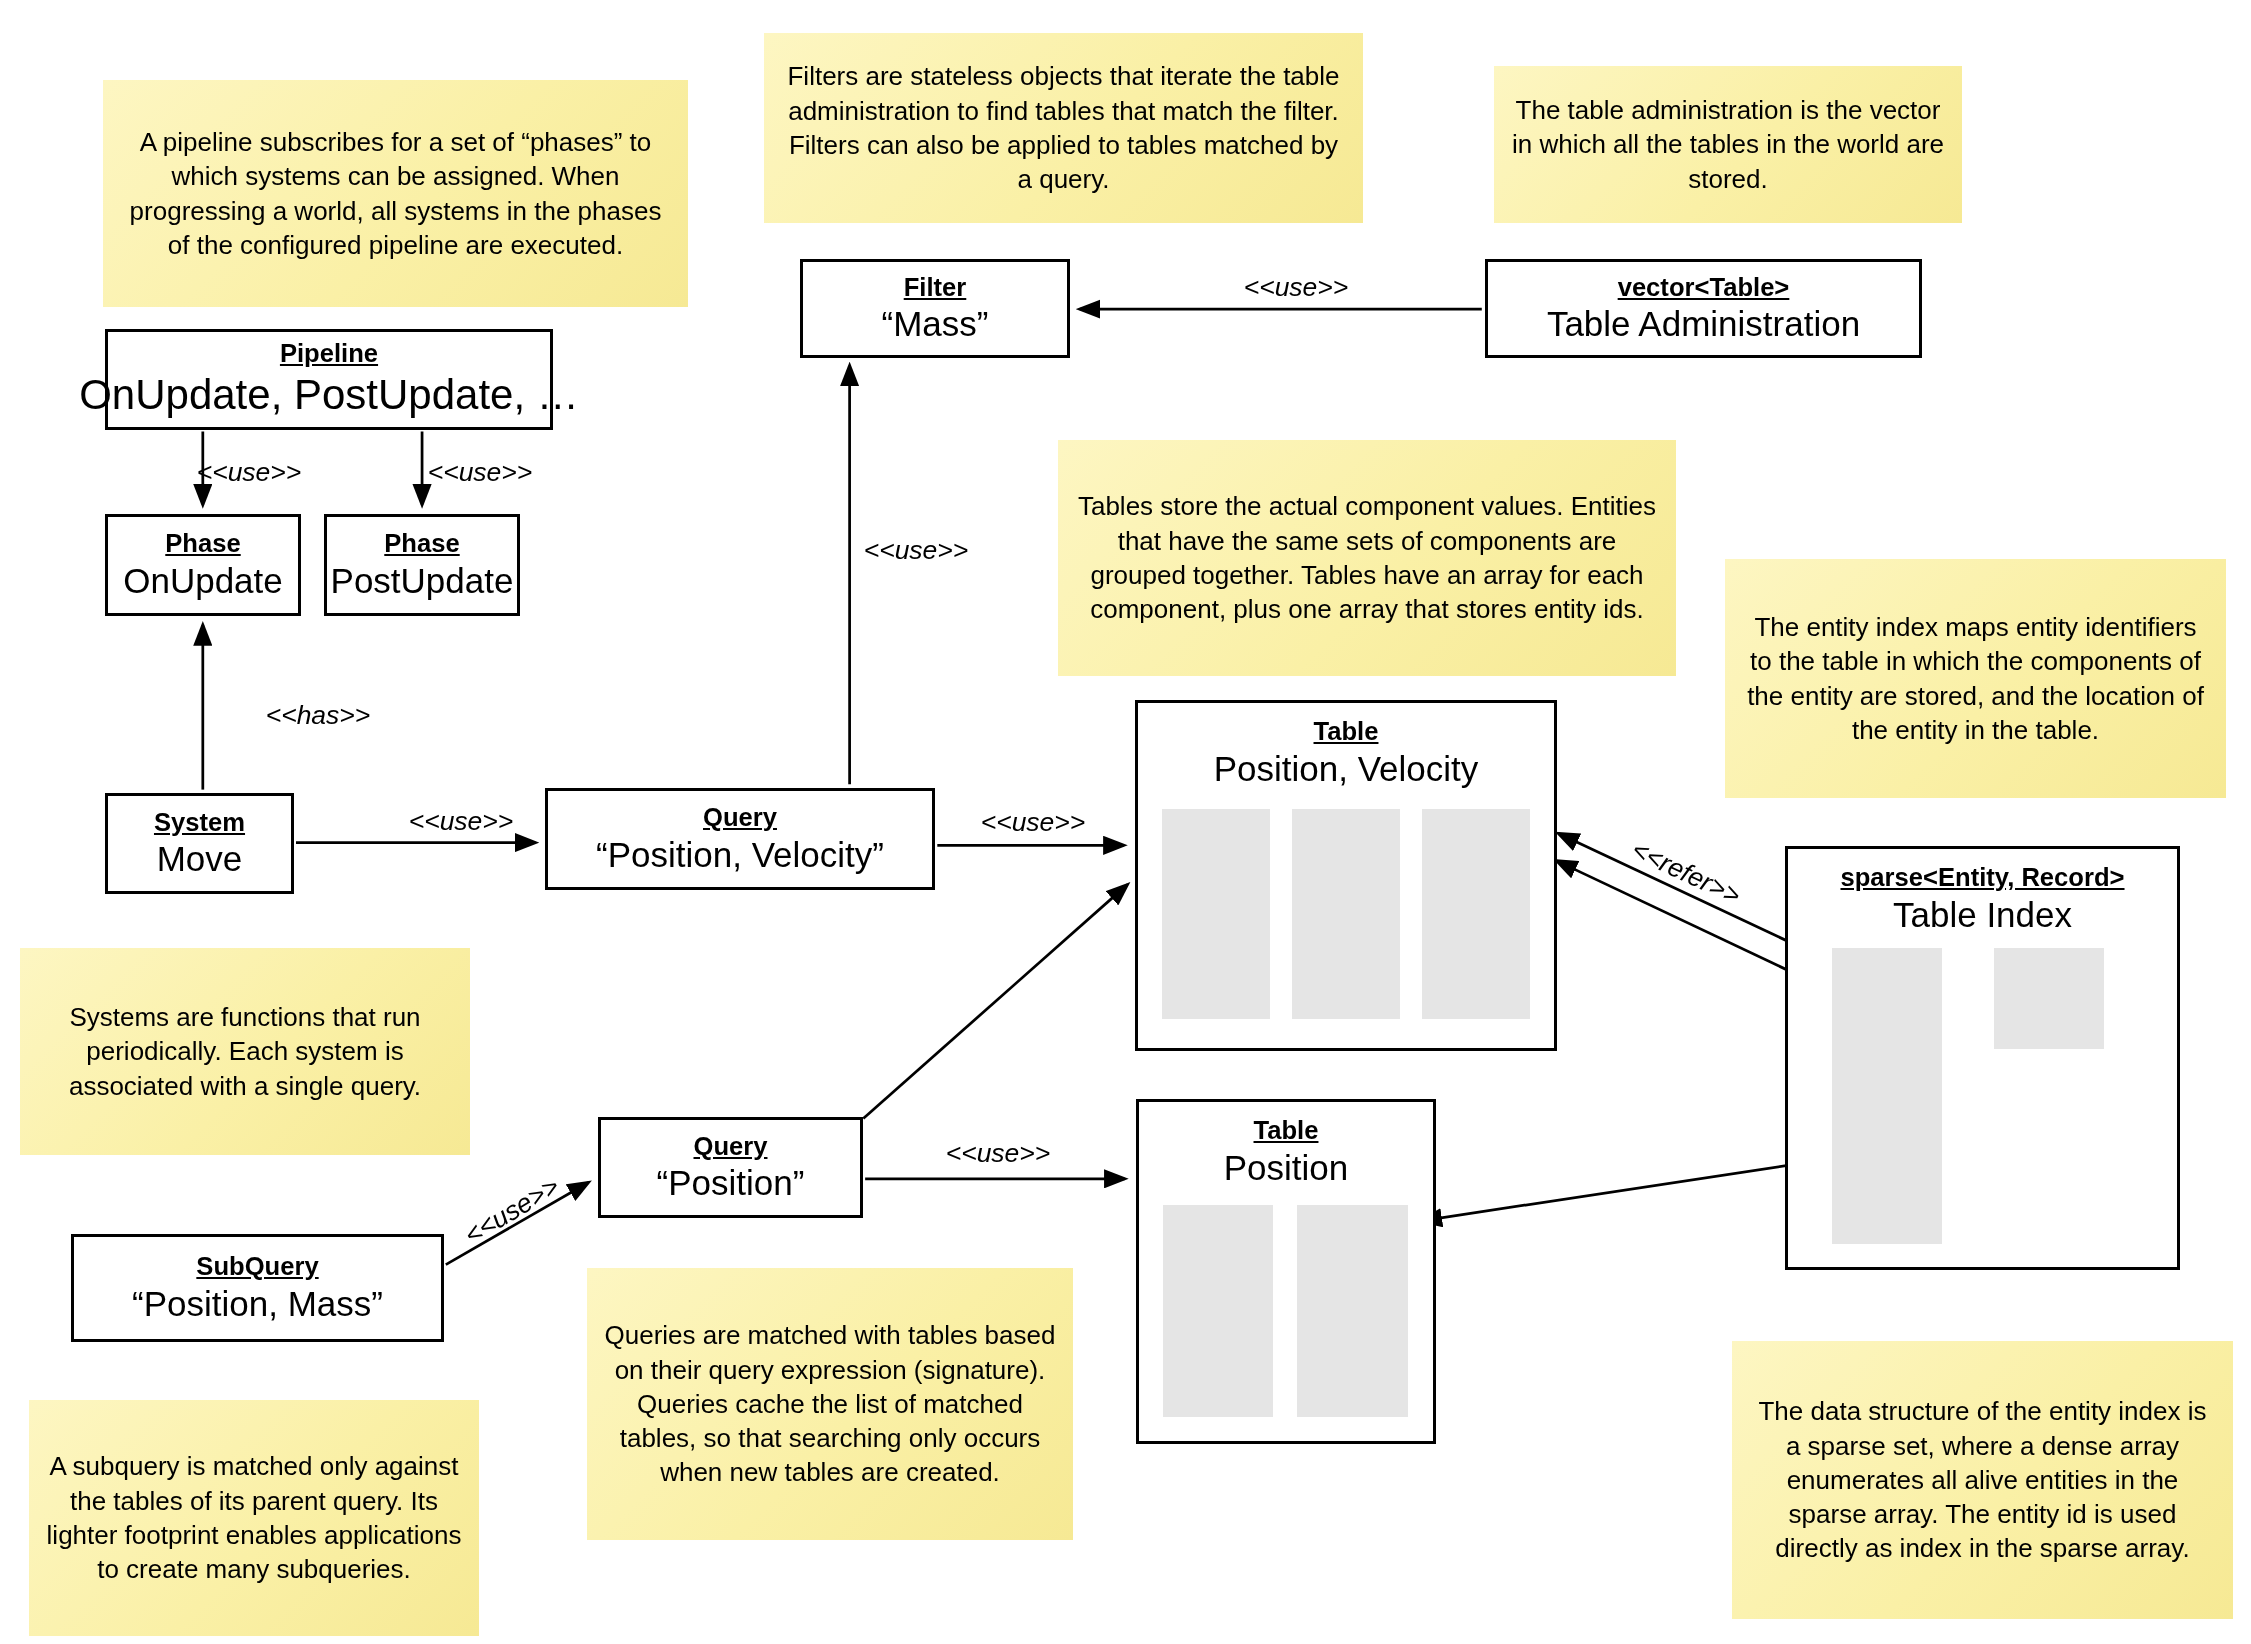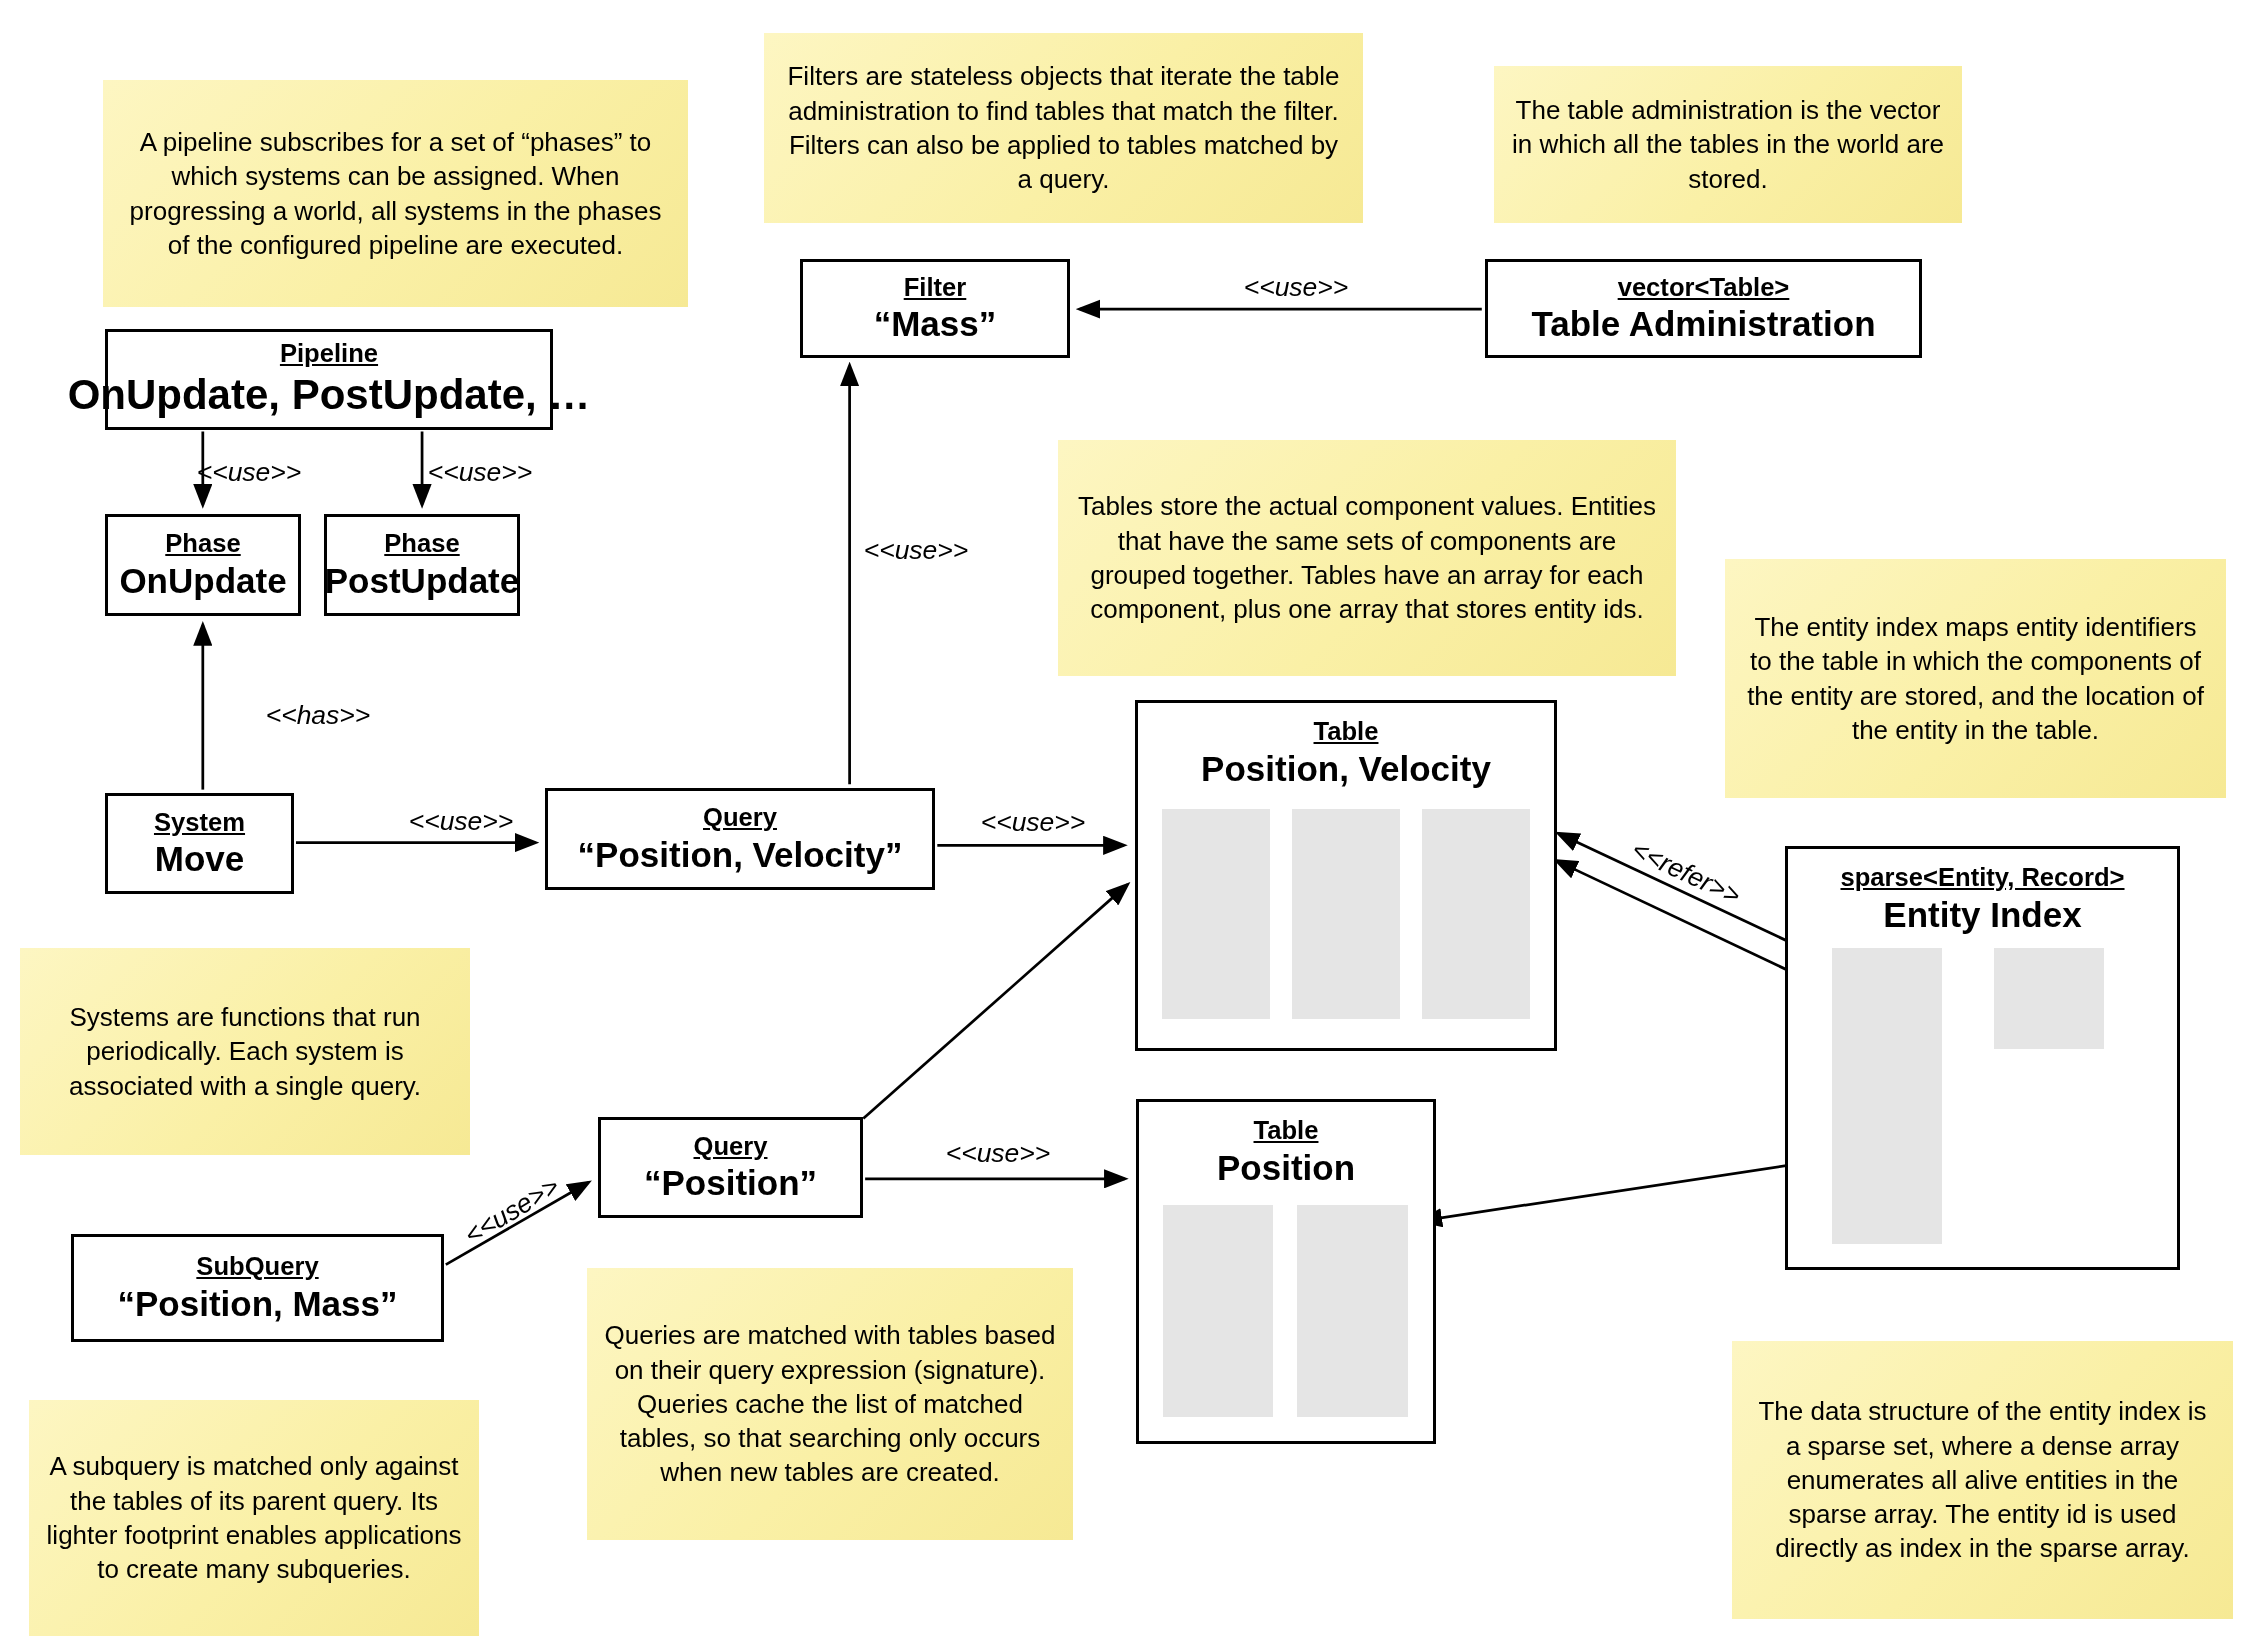--- a/index.html
+++ b/index.html
@@ -22,21 +22,21 @@
   }
   .box{
     position:absolute;z-index:3;
     background:#fff;border:3.7px solid #000;
     box-sizing:border-box;
     display:flex;flex-direction:column;
     align-items:center;justify-content:center;
     text-align:center;
   }
   .box-title{font-size:25.6px;font-weight:bold;line-height:1.25;white-space:nowrap;text-decoration:underline;}
-  .box-value{font-size:35px;font-weight:bold;line-height:1.2;white-space:nowrap;text-align:right;}
+  .box-value{font-size:35px;font-weight:normal;line-height:1.2;white-space:nowrap;text-align:right;}
   .box--table{justify-content:flex-start;padding-top:12.8px;}
   .gcol{position:absolute;background:#e5e5e5;}
   .label{
     position:absolute;z-index:4;
     font-style:italic;font-size:26.5px;white-space:nowrap;
     transform:translate(-50%,-50%);
   }
   .label--rot-use{transform:translate(-50%,-50%) rotate(-31deg);}
   .label--rot-refer{transform:translate(-50%,-50%) rotate(25deg);}
 
@@ -170,21 +170,21 @@
   <div class="box box--table" id="box-table-pv">
     <div class="box-title">Table</div>
     <div class="box-value">Position, Velocity</div>
     <div class="gcol" style="left:24px;top:106px;width:108px;height:210px"></div>
     <div class="gcol" style="left:154px;top:106px;width:108px;height:210px"></div>
     <div class="gcol" style="left:284px;top:106px;width:108px;height:210px"></div>
   </div>
 
   <div class="box box--table" id="box-entity-index">
     <div class="box-title">sparse&lt;Entity, Record&gt;</div>
-    <div class="box-value">Entity Index</div>
+    <div class="box-value">Table Index</div>
     <div class="gcol" style="left:44px;top:99px;width:110px;height:296px"></div>
     <div class="gcol" style="left:206px;top:99px;width:110px;height:101px"></div>
   </div>
 
   <div class="box box--table" id="box-table-pos">
     <div class="box-title">Table</div>
     <div class="box-value">Position</div>
     <div class="gcol" style="left:24px;top:103px;width:110px;height:212px"></div>
     <div class="gcol" style="left:158px;top:103px;width:111px;height:212px"></div>
   </div>

